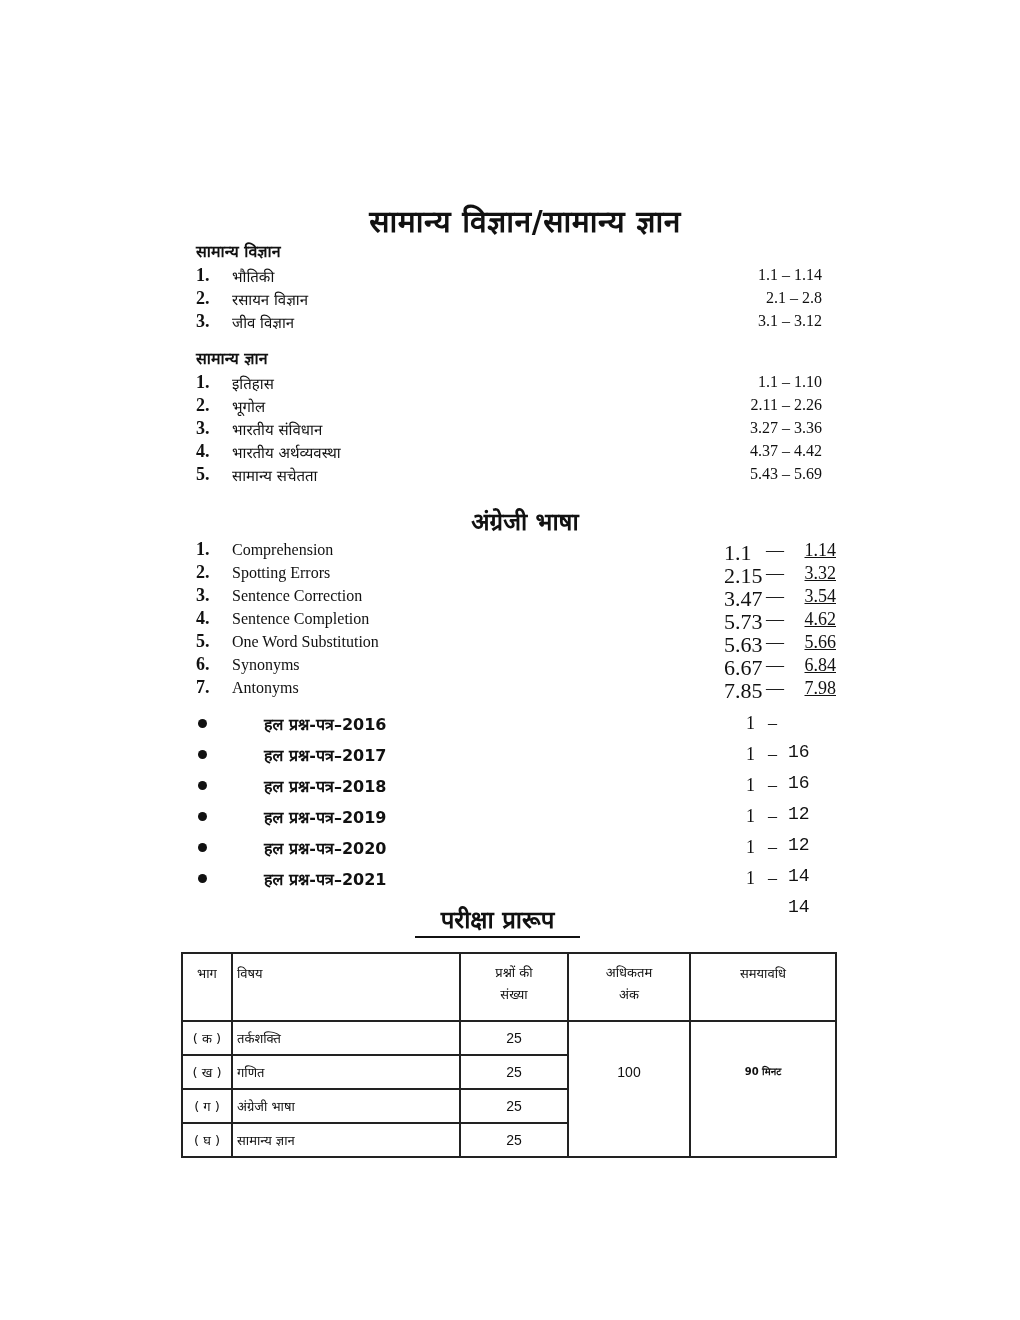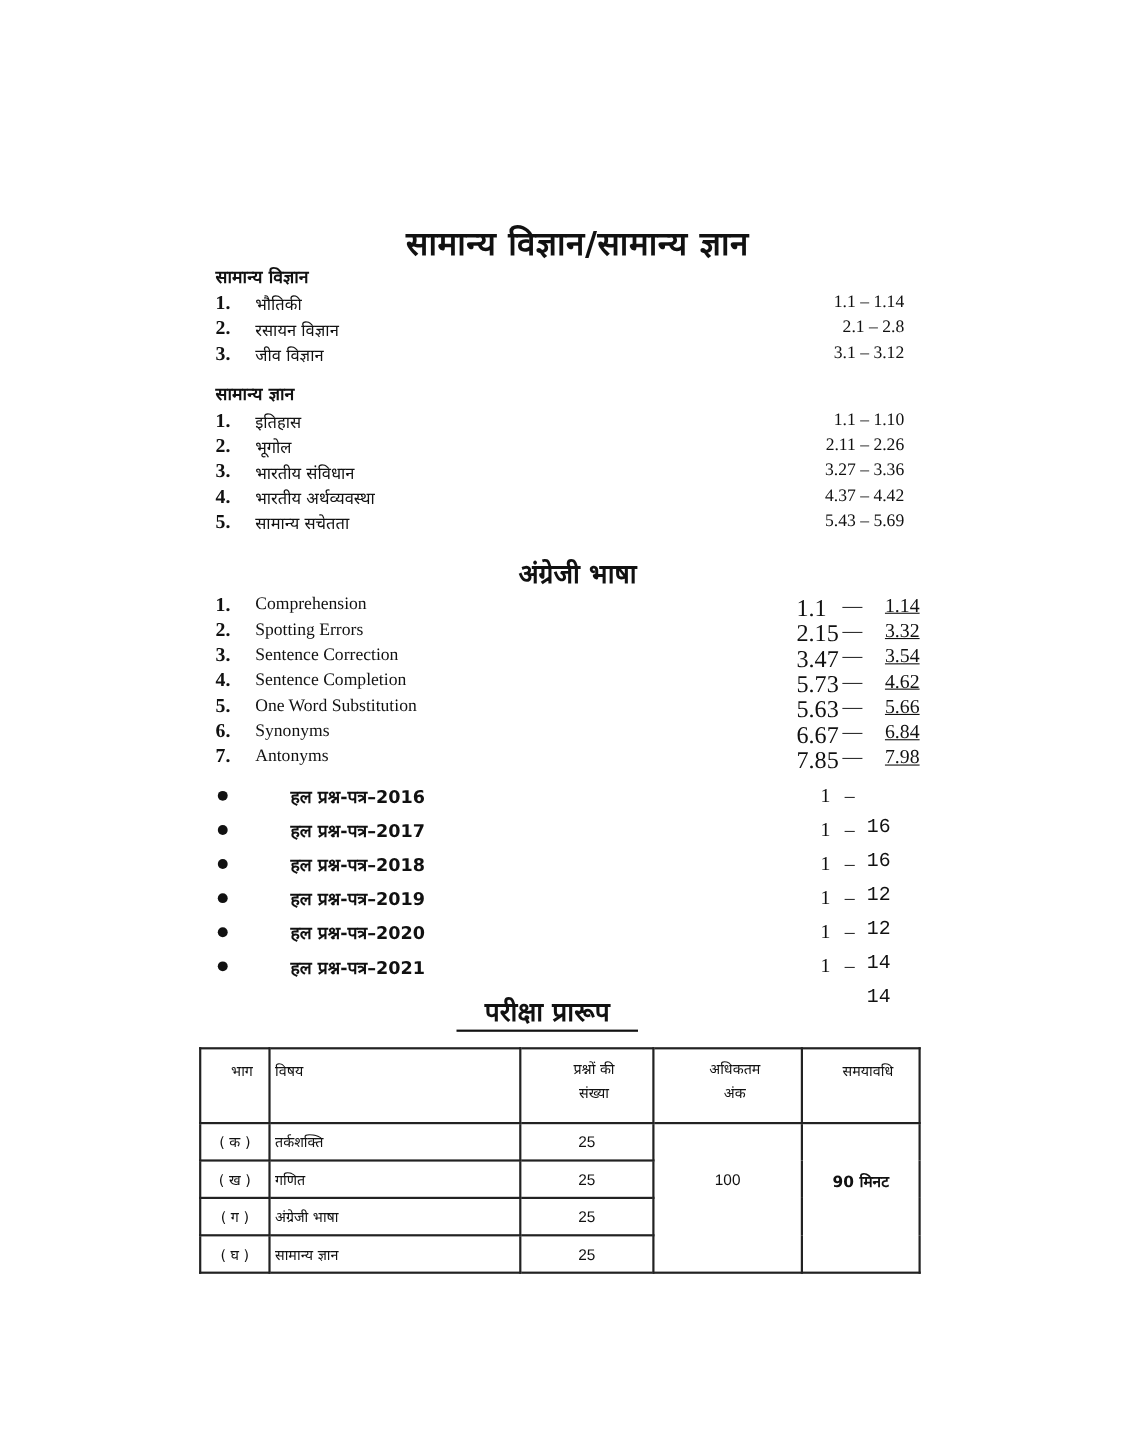--- a/index.html
+++ b/index.html
@@ -26,32 +26,32 @@
   .paper-row .bullet { position: absolute; left: 2px; top: 6px; width: 9px; height: 9px; border-radius: 50%; background: #111; }
   .paper-row .label { position: absolute; left: 32px; top: 0; font-weight: bold; font-family: "DejaVu Sans", sans-serif; font-size: 16px; margin-left: 36px; }
   .paper-row .r1 { position: absolute; left: 550px; top: 0; font-family: "Liberation Serif", serif; font-size: 18px; }
   .paper-row .dash { position: absolute; left: 572px; top: 0; font-family: "Liberation Serif", serif; font-size: 18px; }
   .paper-row .r2 { position: absolute; left: 592px; top: 15px; font-family: Liberation Mono, monospace; font-size: 18px; margin-top: 14px; }
 
   .exam-title { position: absolute; left: 415px; top: 902px; width: 165px; text-align: center; font-size: 24px; font-weight: bold; font-family: "DejaVu Sans", sans-serif; border-bottom: 2px solid #111; padding-bottom: 1px; }
 
   table.pattern { position: absolute; left: 181px; top: 952px; border-collapse: collapse; width: 656px; font-family: "DejaVu Sans", sans-serif; font-size: 13px; }
   table.pattern td, table.pattern th { border: 2px solid #222; padding: 0; vertical-align: top; }
-  table.pattern th { font-weight: normal; height: 56px; padding-left: 13px; }
+  table.pattern th { font-weight: normal; height: 56px; }
   table.pattern th.c-part { width: 48px; text-align: center; padding-top: 10px; }
   table.pattern th.c-subject { width: 222px; text-align: left; padding: 10px 0 0 4px; }
   table.pattern th.c-qcount { width: 106px; text-align: center; padding-top: 8px; line-height: 22px; }
   table.pattern th.c-marks { width: 120px; text-align: center; padding-top: 8px; line-height: 22px; }
   table.pattern th.c-time { text-align: center; padding-top: 10px; }
   table.pattern td { height: 32px; vertical-align: middle; }
   table.pattern td.part { text-align: center; font-size: 13px; }
   table.pattern td.subject { padding-left: 4px; font-size: 13px; }
   table.pattern td.qcount { text-align: center; font-family: "Liberation Sans", sans-serif; font-size: 14px; }
   table.pattern td.marks { text-align: center; vertical-align: top; padding-top: 42px; font-family: "Liberation Sans", sans-serif; font-size: 14px; }
-  table.pattern td.time { text-align: center; vertical-align: top; padding-top: 42px; font-weight: bold; font-size: 14px; }
+  table.pattern td.time { text-align: center; vertical-align: top; padding-top: 42px; font-weight: bold; font-size: 10px; }
 </style>
 </head>
 <body>
 
 <div class="page">
 
   <div class="main-title">सामान्य विज्ञान/सामान्य ज्ञान</div>
 
   <div class="sub-head" style="top:240px;">सामान्य विज्ञान</div>
   <div class="row" style="top:265px;">

